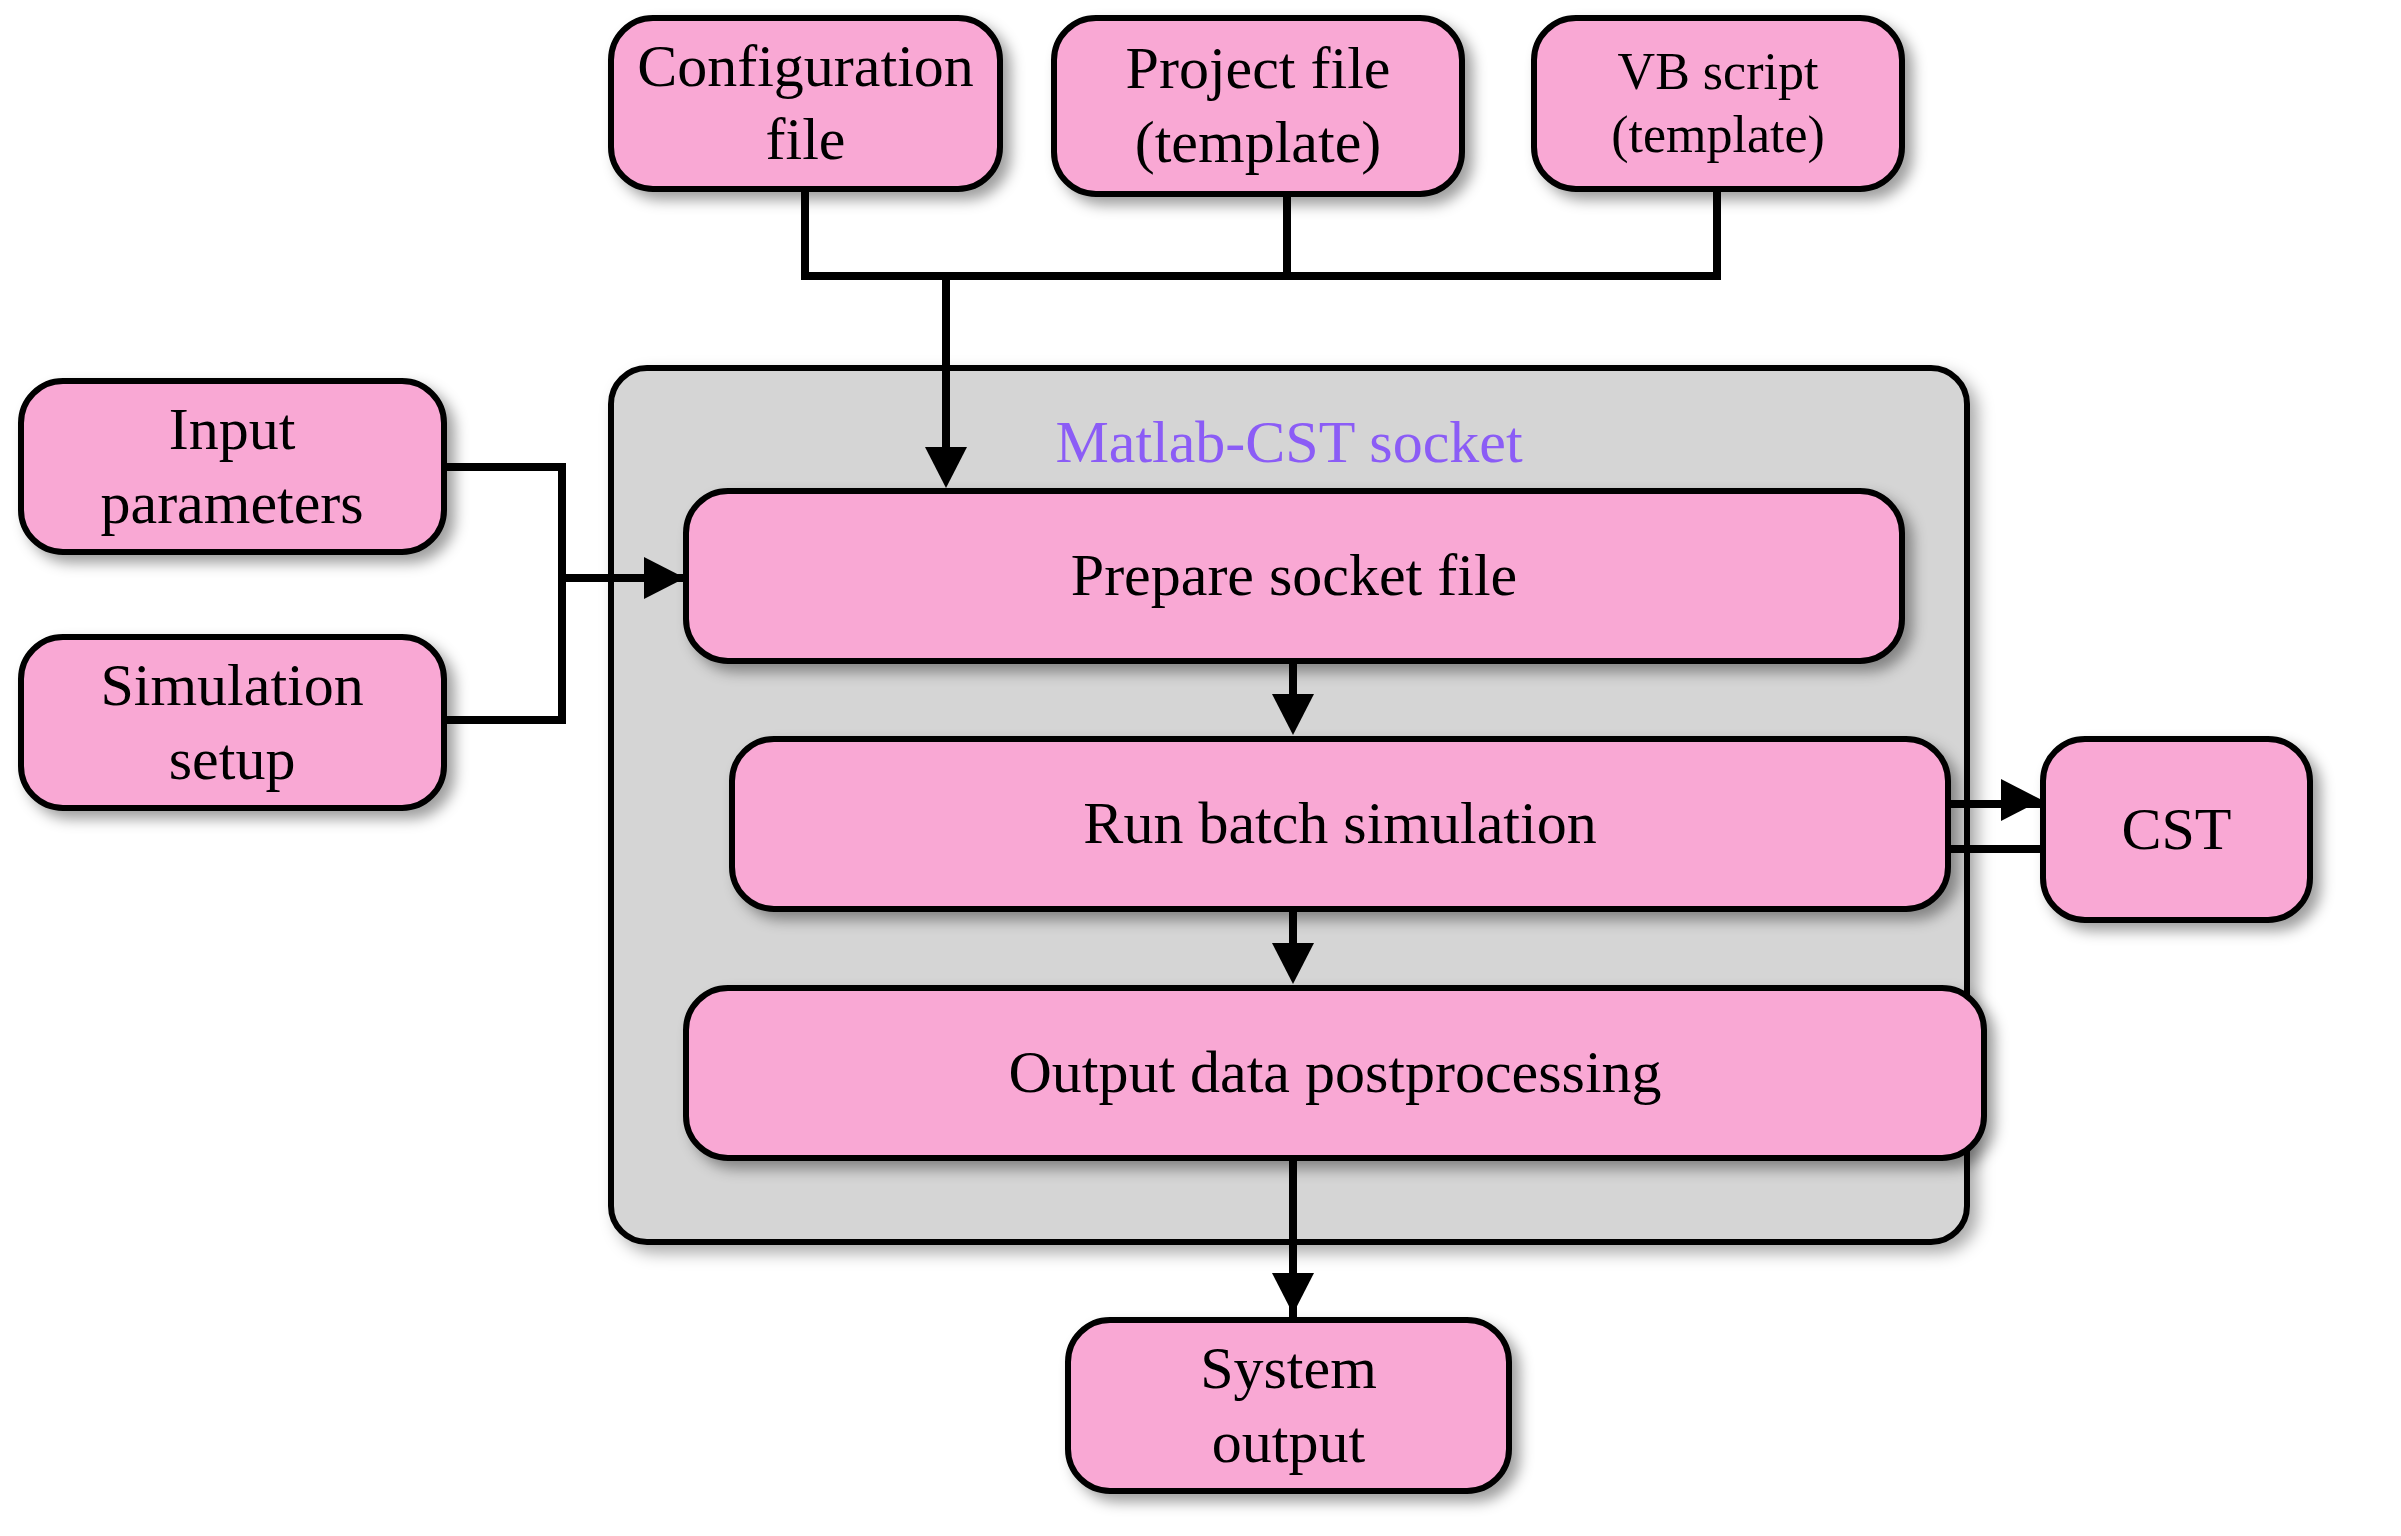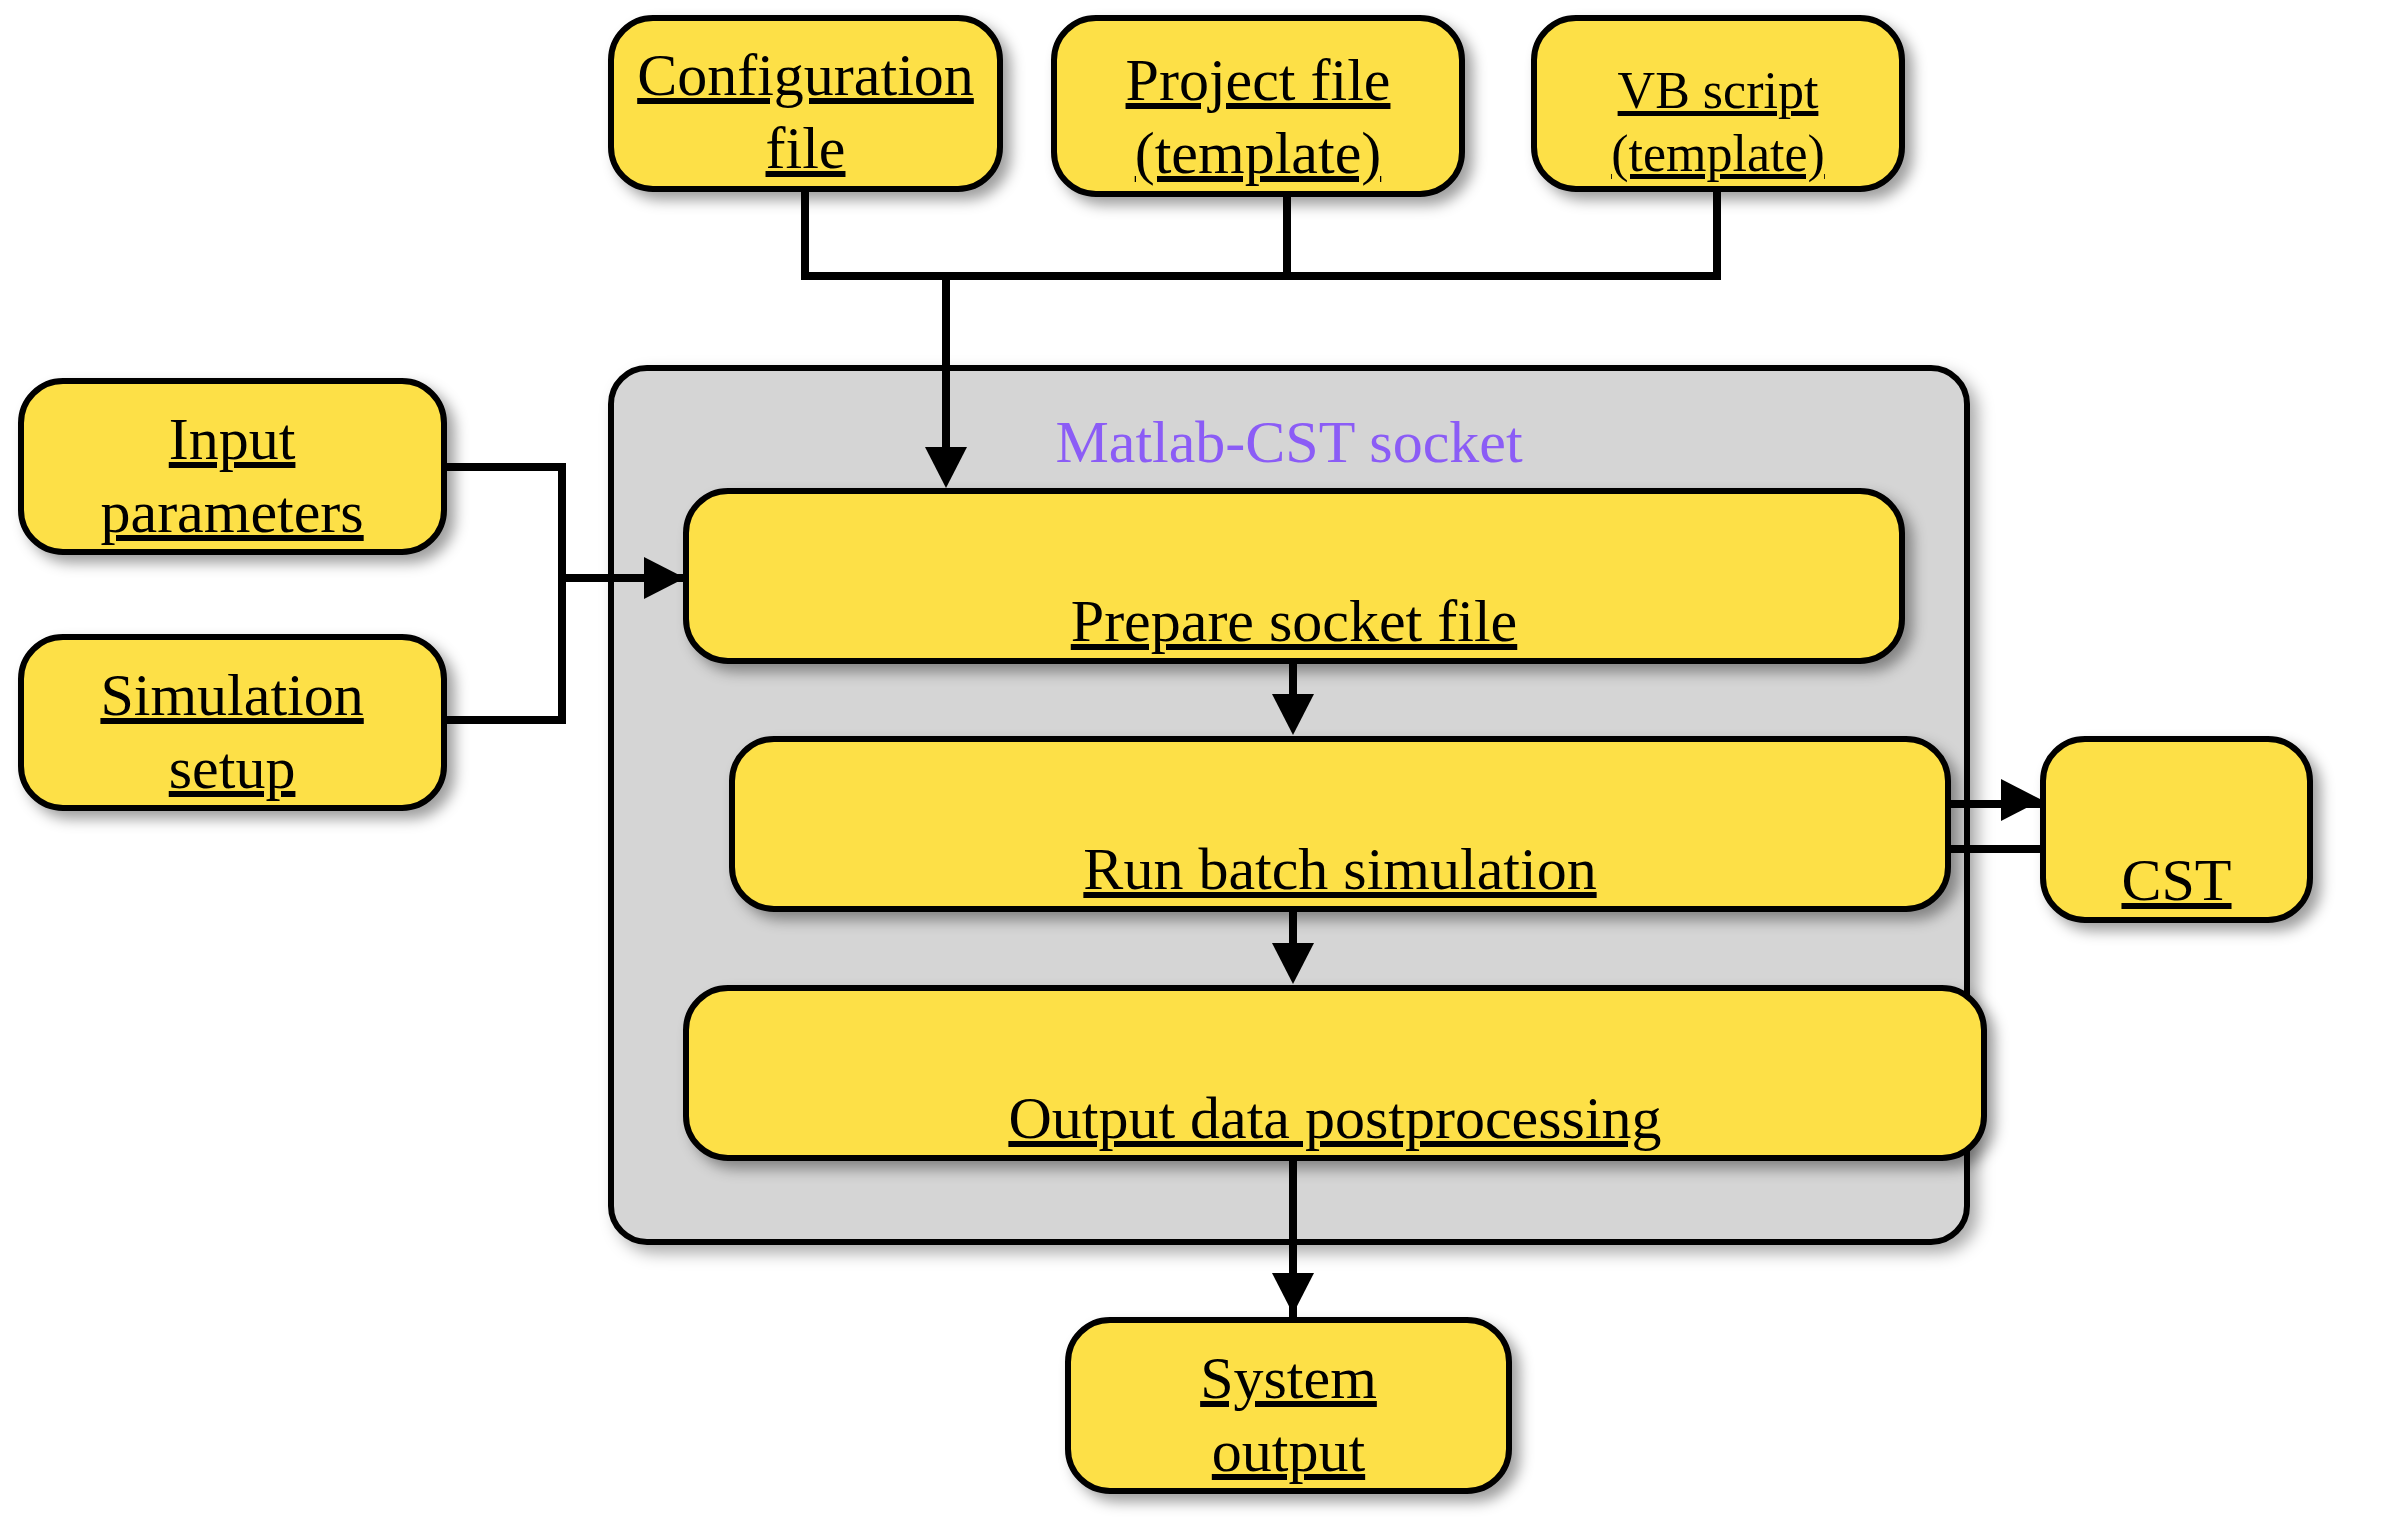--- a/index.html
+++ b/index.html
@@ -12,32 +12,31 @@
     width: 2401px;
     height: 1536px;
     background: #ffffff;
     font-family: "Liberation Serif", "DejaVu Serif", serif;
     overflow: hidden;
   }
   
   .node {
     position: absolute;
     box-sizing: border-box;
-    background: #fde047;
+    background: #f9a8d4;
     border: 6.8px solid #000000;
     border-radius: 45px;
     display: flex;
-    align-items: flex-end;
+    align-items: center;
     justify-content: center;
     text-align: center;
     color: #000000;
     line-height: 1.22;
     filter: drop-shadow(8.8px 8.8px 6.8px rgba(0,0,0,0.38));
     z-index: 5;
-    text-decoration: underline;
   }
   .node .label {
     display: block;
     padding: 0 15.6px;
     white-space: pre-line;
   }
   
   #socket-panel {
     position: absolute;
     left: 608px;

